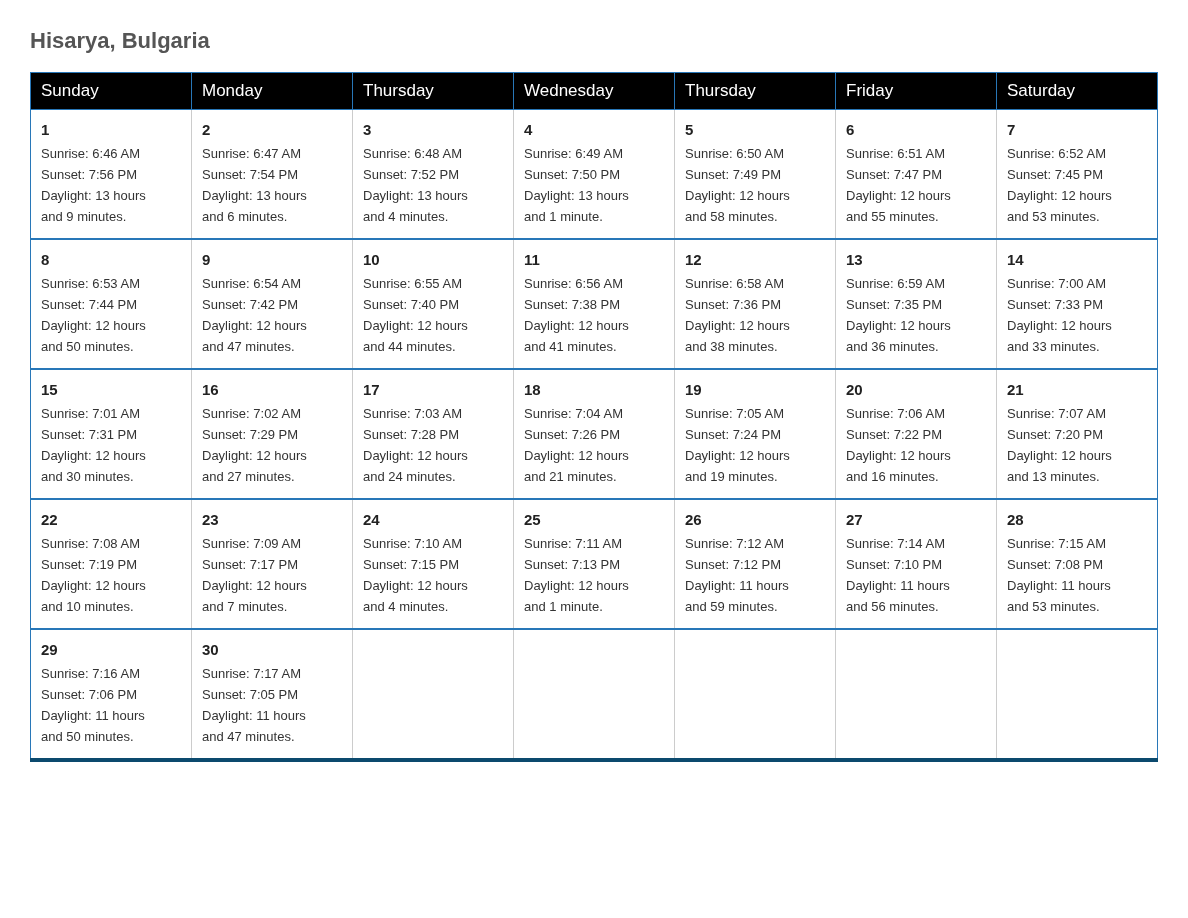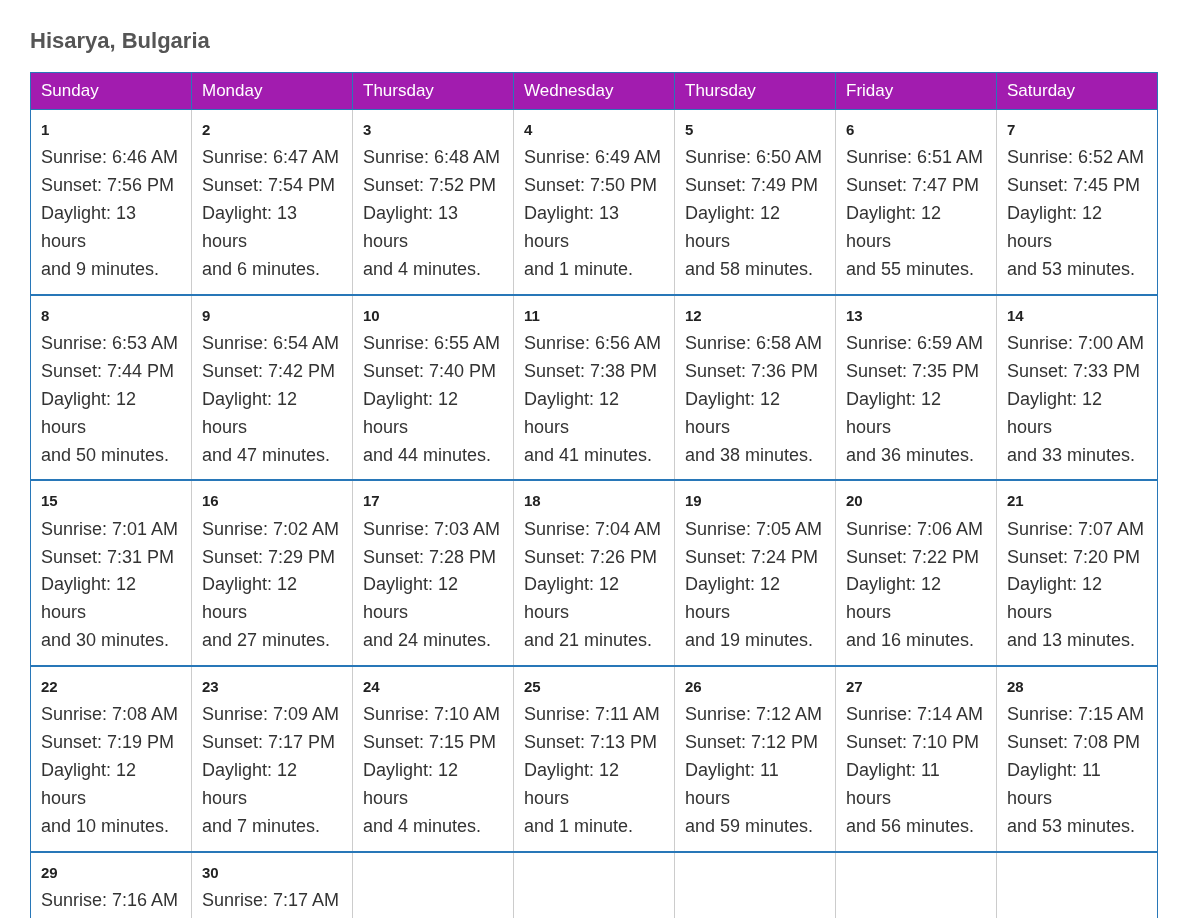--- a/index.html
+++ b/index.html
@@ -48,21 +48,21 @@
       color: #555;
       margin-top: 4px;
       font-weight: bold;
     }
     table {
       width: 100%;
       border-collapse: collapse;
       table-layout: fixed;
     }
     thead th {
-      background-color: #a21caf;
+      background-color: #000000;
       color: #fff;
       font-size: 17px;
       font-weight: normal;
       padding: 8px 10px;
       text-align: left;
       border: 1px solid #2877b8;
     }
     tbody tr {
       border-bottom: 2px solid #2877b8;
     }
@@ -82,21 +82,21 @@
     tbody td:last-child {
       border-right: 1px solid #2877b8;
     }
     .day-num {
       font-size: 15px;
       font-weight: bold;
       display: block;
       margin-bottom: 3px;
     }
     .day-info {
-      font-size: 18px;
+      font-size: 13px;
       color: #333;
       line-height: 1.55;
     }
     tbody tr:last-child {
       border-bottom: 4px solid #0c4a6e;
     }
   </style>
 </head>
 <body>
 

